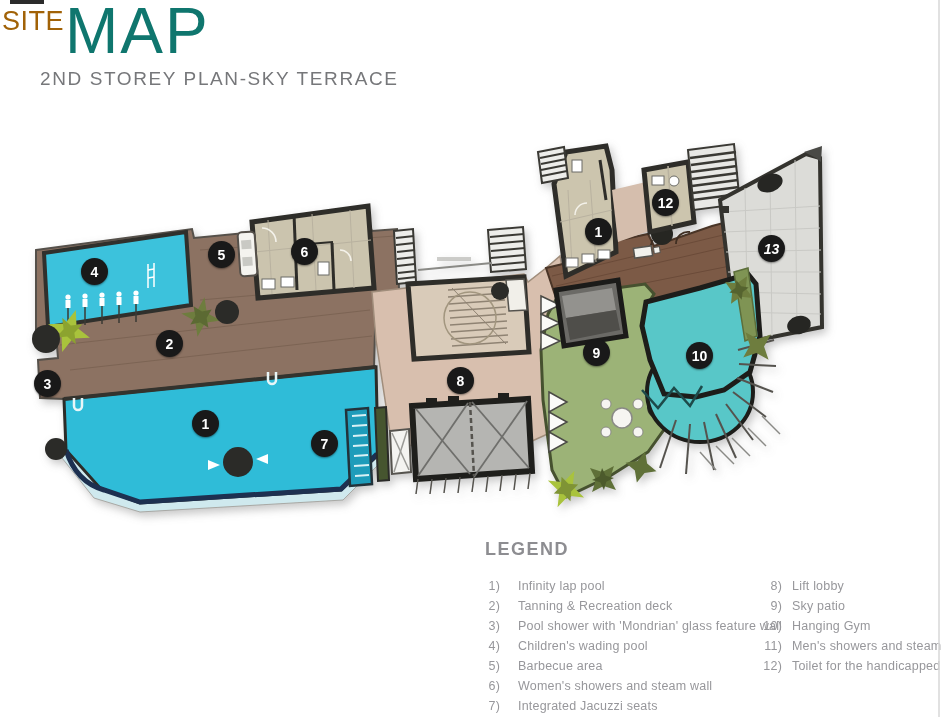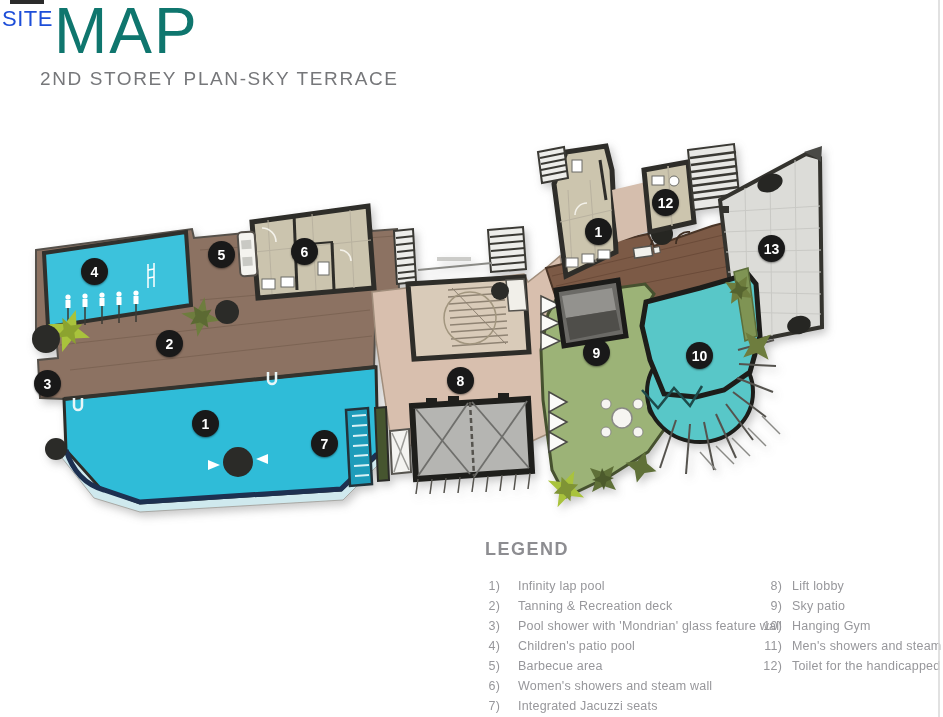--- a/index.html
+++ b/index.html
@@ -1,21 +1,21 @@
 <!DOCTYPE html>
 <html><head>
 <meta charset="utf-8">
 <style>
   html,body{margin:0;padding:0;background:#ffffff;}
   body{width:943px;height:717px;position:relative;overflow:hidden;
        font-family:"Liberation Sans", sans-serif;}
   .logo-bar{position:absolute;left:10px;top:0;width:34px;height:4px;background:#2b2b2b;}
   .header{position:absolute;left:2px;top:2px;}
   .title-row{display:flex;align-items:flex-start;}
-  .t-site{font-size:22px;color:#1d4ed8;letter-spacing:.5px;line-height:1;margin-top:6px;}
+  .t-site{font-size:27px;color:#a16207;letter-spacing:.5px;line-height:1;margin-top:6px;}
   .t-map{font-size:64px;color:#0f766e;letter-spacing:2px;line-height:1;margin-top:-3px;margin-left:1px;}
   .subtitle{position:absolute;left:40px;top:68px;font-size:19px;color:#76777a;letter-spacing:1.6px;white-space:nowrap;}
   .plan{position:absolute;left:0;top:0;width:943px;height:717px;}
   .plan svg{filter:drop-shadow(3px 4px 4px rgba(70,70,70,.30));}
   .marker{position:absolute;width:27px;height:27px;margin-left:-14px;margin-top:-14px;
           border-radius:50%;background:#191919;color:#ffffff;font-size:14px;font-weight:bold;
           display:flex;align-items:center;justify-content:center;line-height:1;
           box-shadow:0 1px 2px rgba(0,0,0,.45);text-align:center;}
   .legend{position:absolute;left:470px;top:538px;width:470px;color:#97979b;}
   .legend h2{margin:0 0 16px 0;padding-left:15px;font-size:18px;font-weight:700;
@@ -390,21 +390,21 @@
       <div class="marker" title="Pool shower with 'Mondrian' glass feature wall" style="left: 48px; top: 384px;">3</div>
       <div class="marker" title="Children's wading pool" style="left: 95px; top: 272px;">4</div>
       <div class="marker" title="Barbecue area" style="left: 222px; top: 255px;">5</div>
       <div class="marker" title="Women's showers and steam room" style="left: 305px; top: 252px;">6</div>
       <div class="marker" title="Integrated Jacuzzi seats" style="left: 325px; top: 444px;">7</div>
       <div class="marker" title="Lift lobby" style="left: 461px; top: 381px;">8</div>
       <div class="marker" title="Sky patio" style="left: 597px; top: 353px;">9</div>
       <div class="marker" title="Hanging Gym" style="left: 700px; top: 356px;">10</div>
       <div class="marker" title="Men's showers and steam room" style="left: 599px; top: 232px;">1</div>
       <div class="marker" title="Toilet for the handicapped" style="left: 666px; top: 203px;">12</div>
-      <div class="marker" title="M&amp;E area" style="left: 772px; top: 249px;">13</div>
+      <div class="marker" title="M&amp;E area" style="left: 772px; top: 249px; font-style: italic;">13</div>
     </div>
 </div>
 
 <section class="legend">
   <h2>LEGEND</h2>
   <div class="leg-cols" id="legend-cols">
       <div class="leg-col1">
         <div class="leg-row">
           <span class="leg-num">1)</span>
           <span class="leg-label">Infinity lap pool</span>
@@ -412,21 +412,21 @@
         <div class="leg-row">
           <span class="leg-num">2)</span>
           <span class="leg-label">Tanning &amp; Recreation deck</span>
         </div>
         <div class="leg-row">
           <span class="leg-num">3)</span>
           <span class="leg-label">Pool shower with 'Mondrian' glass feature wall</span>
         </div>
         <div class="leg-row">
           <span class="leg-num">4)</span>
-          <span class="leg-label">Children's patio pool</span>
+          <span class="leg-label">Children's wading pool</span>
         </div>
         <div class="leg-row">
           <span class="leg-num">5)</span>
           <span class="leg-label">Barbecue area</span>
         </div>
         <div class="leg-row">
           <span class="leg-num">6)</span>
           <span class="leg-label">Women's showers and steam wall</span>
         </div>
         <div class="leg-row">

